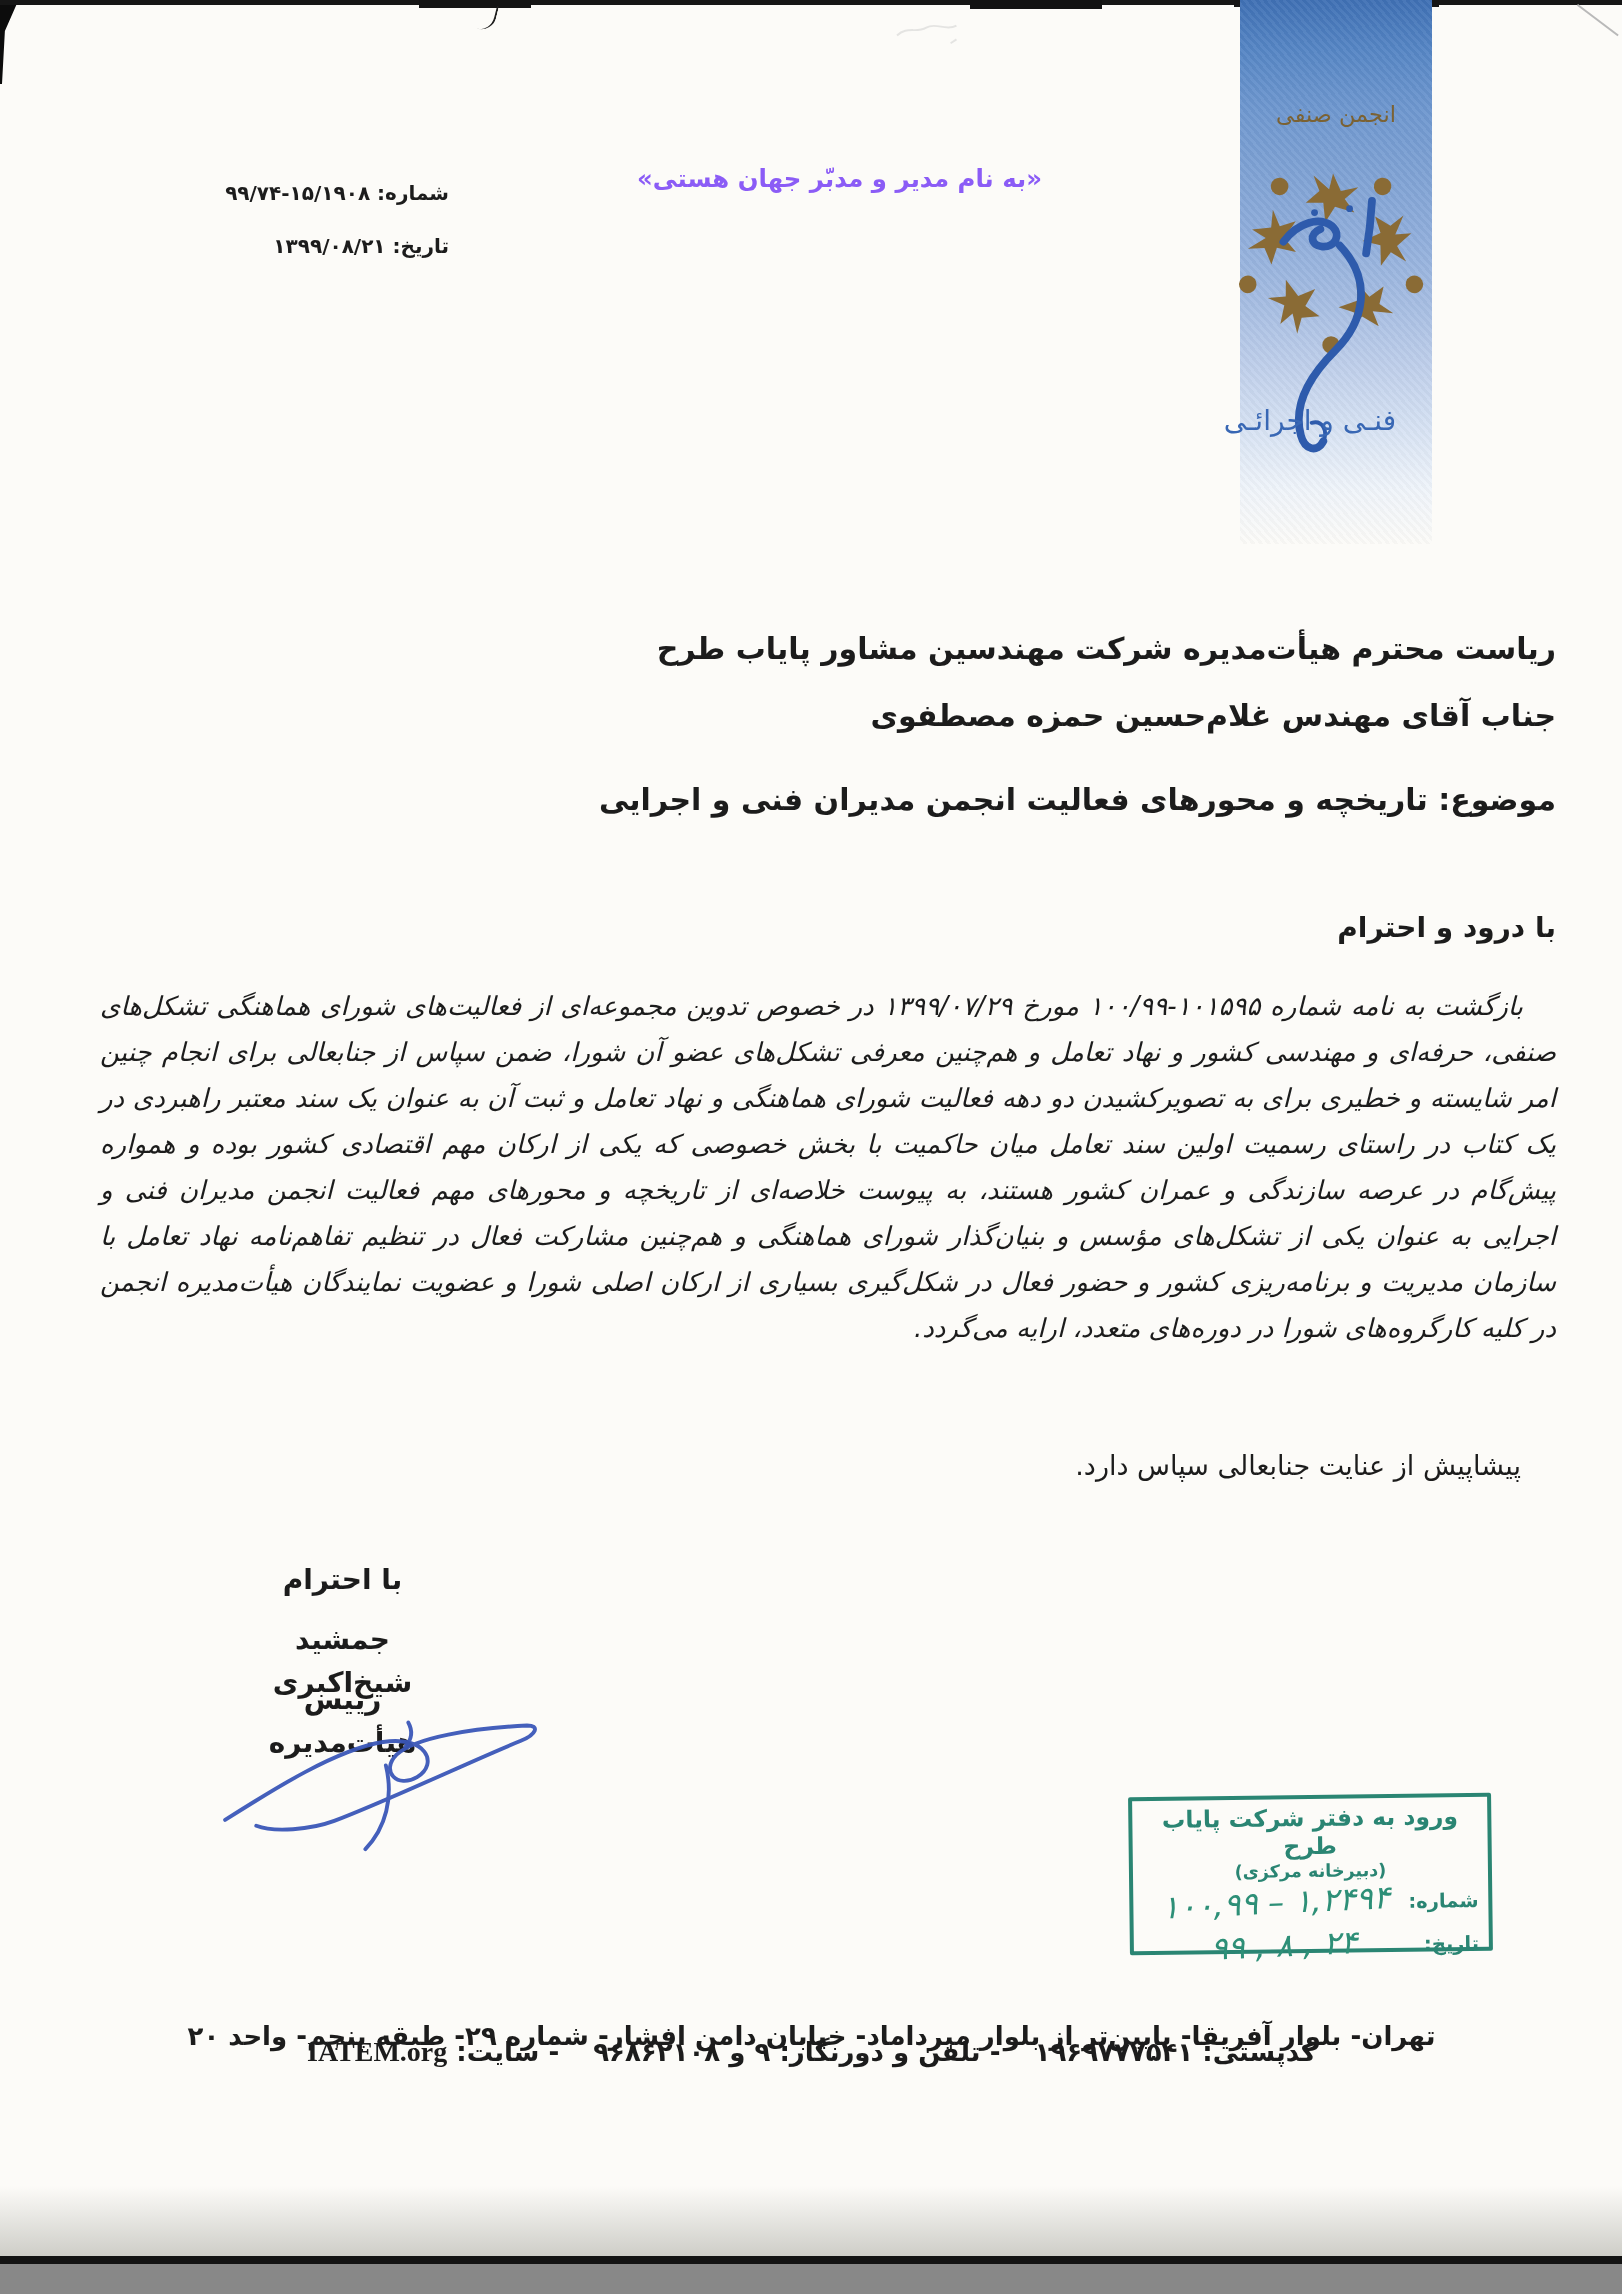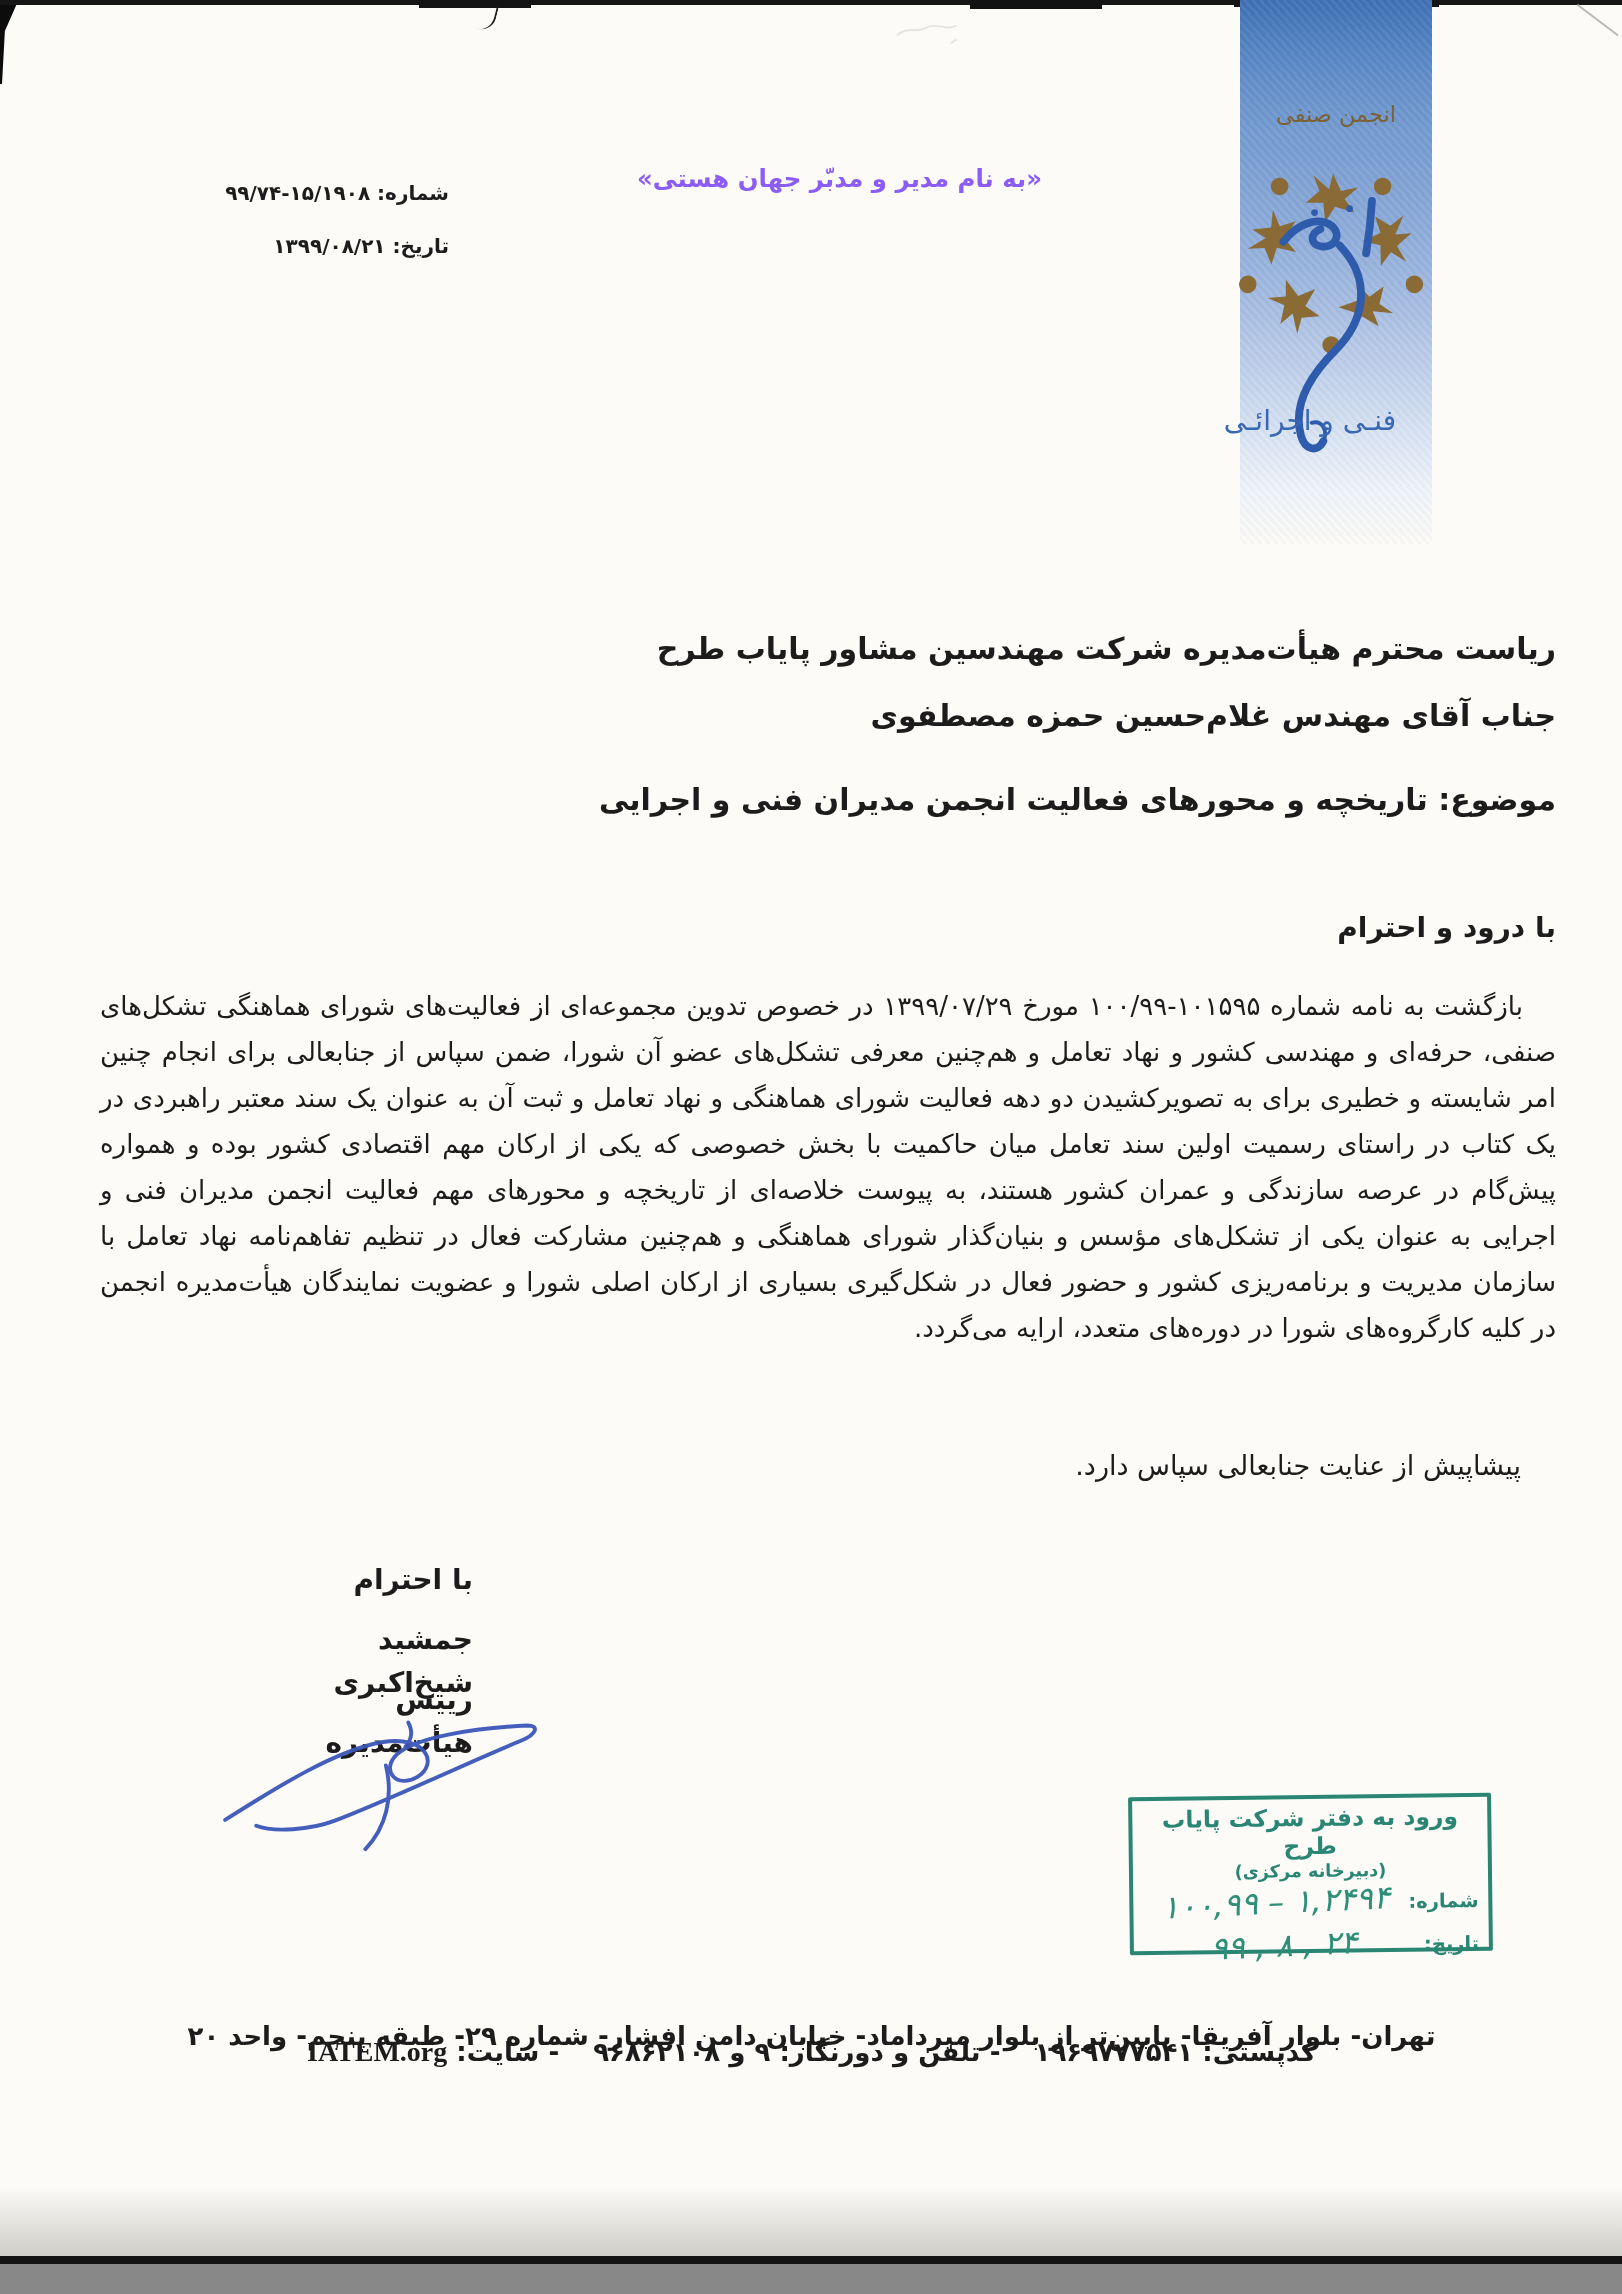--- a/index.html
+++ b/index.html
@@ -52,26 +52,26 @@
     color:#8b5cf6;font-size:24.4px;font-weight:600;}
 
   
   .recipient{position:absolute;top:628px;right:67px;text-align:right;font-weight:bold;font-size:30px;}
   .recipient-line{margin-bottom:26px;line-height:41px;}
   .subject{position:absolute;top:782px;right:67px;text-align:right;font-weight:bold;font-size:30px;}
 
   
   .salutation{position:absolute;top:911px;right:67px;font-weight:bold;font-size:28px;}
   .body-text{position:absolute;top:983px;right:67px;left:100px;
-    font-size:26px;line-height:46px;text-align:justify;text-indent:33px;}
+    font-size:26px;line-height:46px;text-align:justify;text-indent:33px;font-style:italic;}
   .closing{position:absolute;top:1450px;right:67px;left:100px;text-align:right;
     padding-right:35px;font-size:27px;}
 
   
-  .sig-block{position:absolute;top:1558px;left:244px;width:229px;text-align:right;
+  .sig-block{position:absolute;top:1558px;left:228px;width:229px;text-align:center;
     font-weight:bold;font-size:28px;}
   .sig-line{height:60px;line-height:43px;}
   .sig-scribble{position:absolute;top:1705px;left:217px;}
 
   
   .stamp{position:absolute;top:1795px;left:1129px;width:363px;height:158px;
     border:4.9px solid #2a8573;border-radius:2px;transform:rotate(-.7deg);
     color:#2a8573;box-sizing:border-box;}
   .stamp-title{font-size:23.4px;font-weight:bold;text-align:center;margin-top:4.9px;letter-spacing:0.5px;}
   .stamp-sub{font-size:17.6px;font-weight:bold;text-align:center;margin-top:1px;}

